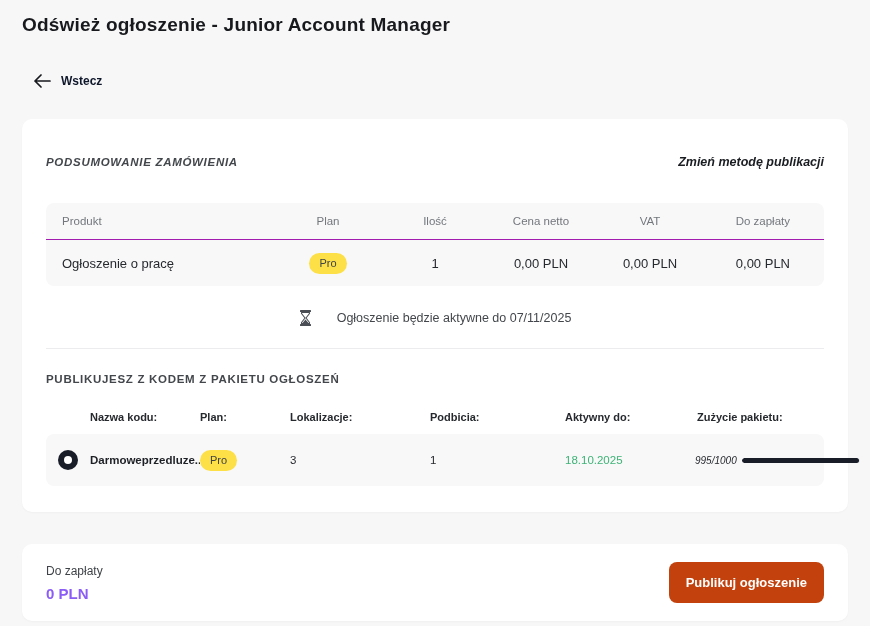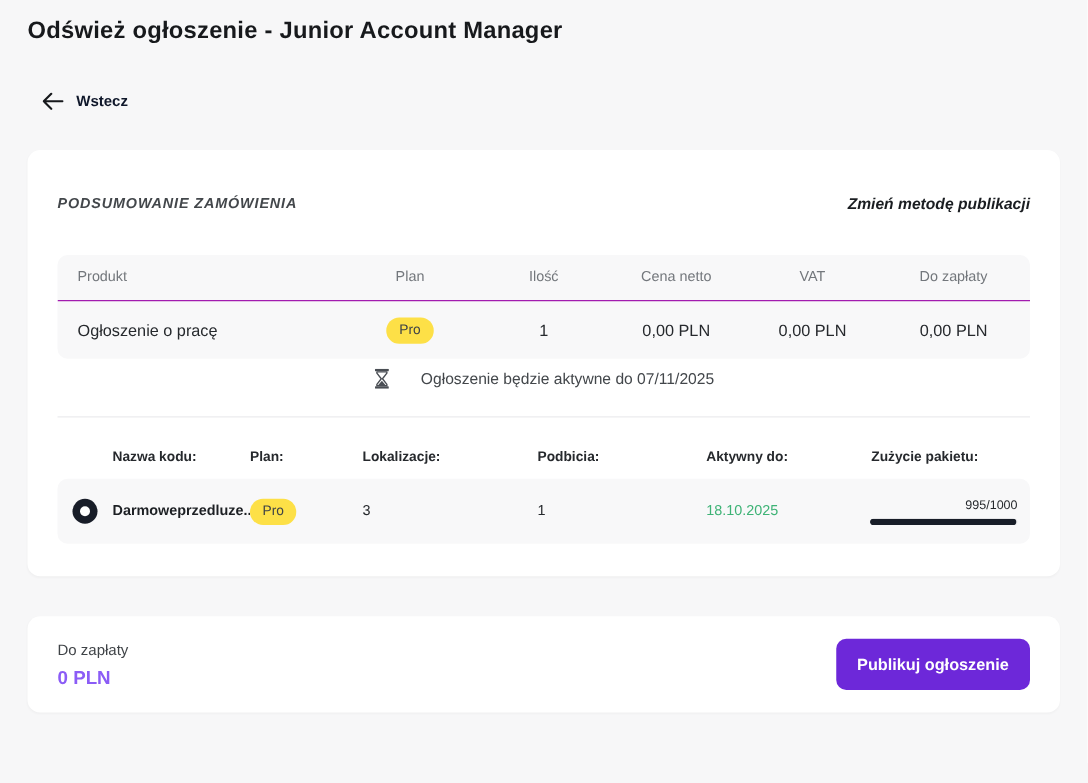--- a/index.html
+++ b/index.html
@@ -91,21 +91,21 @@
     display: inline-block;
     background: #fde047;
     color: #3f4347;
     font-size: 11px;
     padding: 5px 10px;
     border-radius: 12px;
     line-height: 1;
   }
 
   .notice {
-    margin-top: 8px;
+    margin-top: 24px;
     display: flex;
     justify-content: center;
     align-items: center;
     gap: 25px;
     font-size: 12.5px;
     color: #43474b;
   }
 
   .divider {
     border: none;
@@ -146,24 +146,24 @@
   .radio-dot { width: 8px; height: 8px; background: #ffffff; border-radius: 50%; }
   .code-name {
     font-weight: bold;
     color: #1d2024;
     white-space: nowrap;
     overflow: hidden;
   }
   .code-date { color: #3eb376; }
   .usage-cell {
     display: flex;
-    flex-direction: column;
-    align-items: flex-end;
+    align-items: center;
     padding-right: 10px;
     gap: 5px;
+    font-style: italic;
   }
   .usage-text { font-size: 10px; color: #26292d; }
   .usage-bar-track {
     width: 118px; height: 5px;
     background: #e6e7e9;
     border-radius: 3px;
     overflow: hidden;
   }
   .usage-bar-fill { height: 100%; background: #181d28; border-radius: 3px; }
 
@@ -171,21 +171,21 @@
   .card.footer {
     margin-top: 32px;
     padding: 18px 24px;
     display: flex;
     justify-content: space-between;
     align-items: center;
   }
   .to-pay-label { font-size: 12px; color: #3f4347; }
   .to-pay-value { margin-top: 7px; font-size: 15px; font-weight: bold; color: #8b5cf6; }
   .publish-button {
-    background: #6d28d9;
+    background: #c2410c;
     color: #ffffff;
     font-family: "Liberation Sans", sans-serif;
     font-size: 13px;
     font-weight: bold;
     border: none;
     border-radius: 8px;
     padding: 13px 17px;
     cursor: pointer;
   }
 </style>
@@ -238,20 +238,21 @@
           <rect x="1" y="14" width="11" height="2" rx="0.5" fill="#4a4e54"></rect>
           <path d="M2.5 2.5 h8 v1 L7 8 l3.5 4.5 v1 h-8 v-1 L6 8 L2.5 3.5 Z" fill="none" stroke="#4a4e54" stroke-width="1.1" stroke-linejoin="round"></path>
           <path d="M6.5 9.5 L9.7 13.3 H3.3 Z" fill="#4a4e54"></path>
         </svg>
       </span>
       <span>Ogłoszenie będzie aktywne do 07/11/2025</span>
     </div>
 
     <hr class="divider">
 
+    <div class="section-title package-title">PUBLIKUJESZ Z KODEM Z PAKIETU OGŁOSZEŃ</div>
 
     <div class="code-grid code-header">
       <span></span>
       <span>Nazwa kodu:</span>
       <span>Plan:</span>
       <span>Lokalizacje:</span>
       <span>Podbicia:</span>
       <span>Aktywny do:</span>
       <span style="text-align:left; padding-left:2px">Zużycie pakietu:</span>
     </div>

